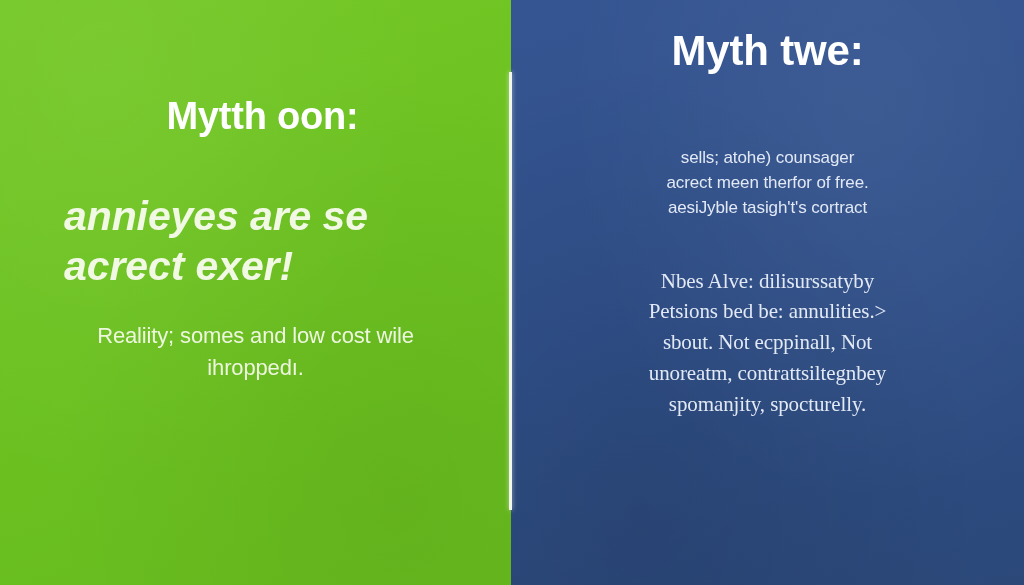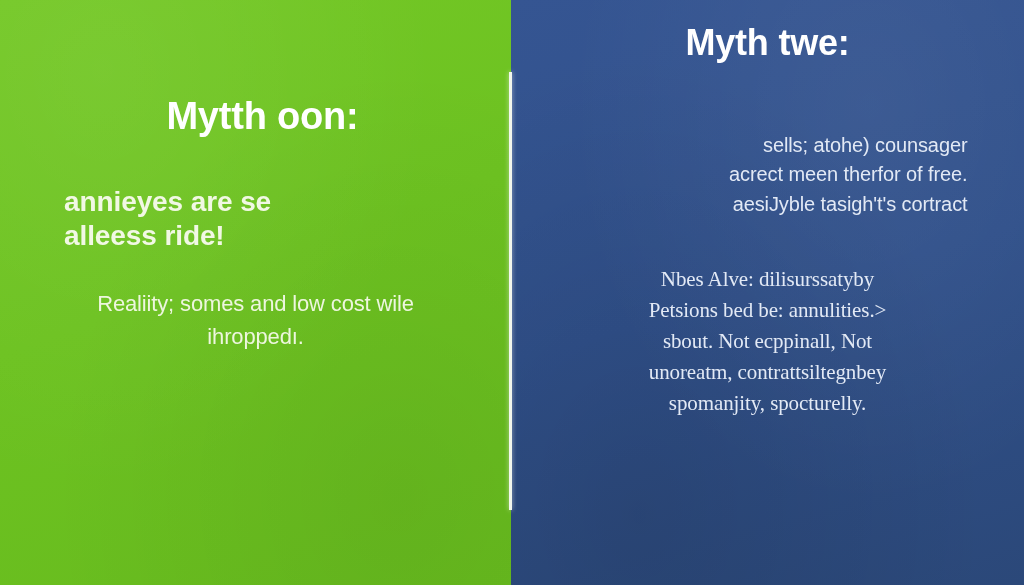--- a/index.html
+++ b/index.html
@@ -75,57 +75,57 @@
     white-space: pre;
   }
 
   .heading-left {
     font-size: 38px;
     margin-top: 96px;
     padding-left: 14px;
   }
 
   .heading-right {
-    font-size: 36px;
+    font-size: 42px;
   }
 
   
   .subheading {
-    font-size: 28px;
+    font-size: 41px;
     font-weight: bold;
     color: #F1F8E4;
     line-height: 1.21;
     text-align: left;
     align-self: flex-start;
-    margin-top: 23px;
+    margin-top: 30px;
     padding-left: 30px;
     letter-spacing: -0.1px;
+    font-style: italic;
   }
 
   
   .body-text {
     text-align: center;
     line-height: 1.47;
   }
 
   .body-left {
     font-size: 22px;
     color: #EDF6DE;
-    margin-top: 35px;
+    margin-top: 28px;
     width: 400px;
     letter-spacing: -0.15px;
   }
 
   .body-right-first {
-    font-size: 20px;
+    font-size: 17px;
     color: #E2E9F5;
     margin-top: 44px;
     width: 400px;
     letter-spacing: -0.1px;
-    text-align: right;
   }
 
   .body-right-second {
     font-size: 21px;
     color: #E2E9F5;
     margin-top: 45px;
     width: 400px;
     letter-spacing: -0.1px;
     font-family: Liberation Serif, serif;
   }
@@ -138,21 +138,21 @@
 <body>
 
 <div class="slide">
 
   <section class="panel panel-left">
 
     <h1 class="heading heading-left">Mytth oon:</h1>
 
     <div class="subheading">
       <span class="line">annieyes are se</span>
-      <span class="line">alleess ride!</span>
+      <span class="line">acrect exer!</span>
     </div>
 
     <div class="body-text body-left">
       <span class="line">Realiity; somes and low cost wile</span>
       <span class="line">ihroppedı.</span>
     </div>
 
   </section>
 
   <section class="panel panel-right">

